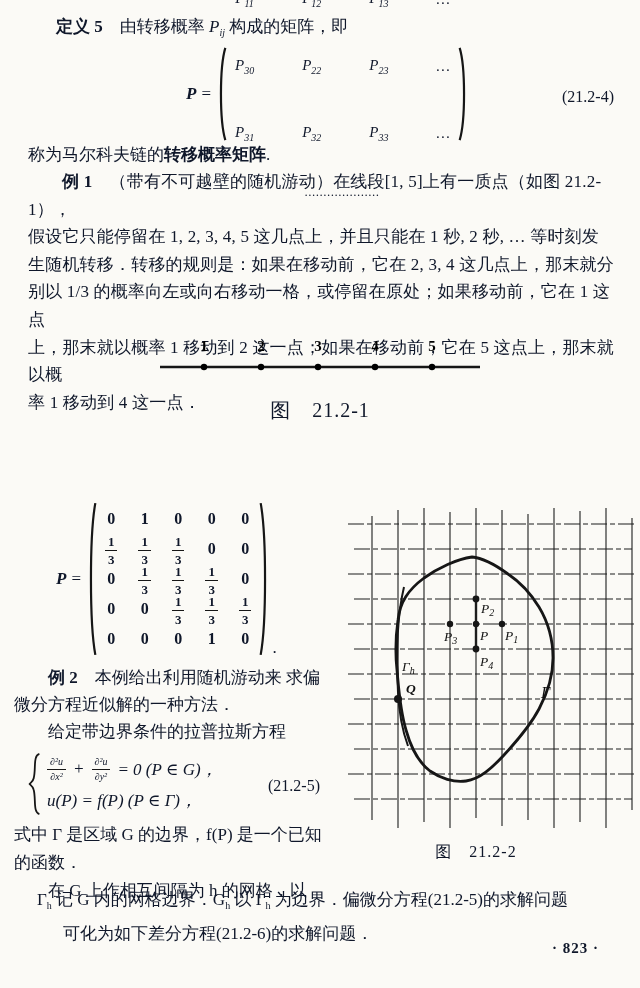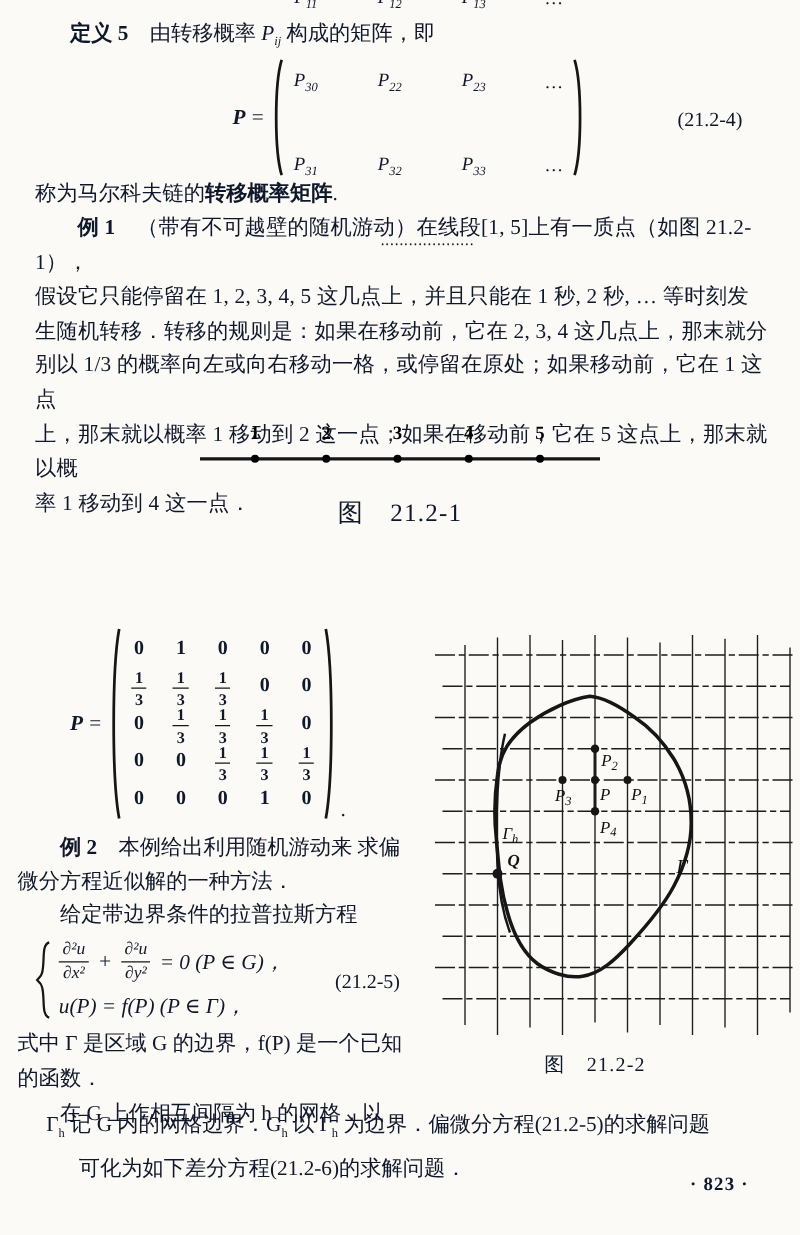--- a/index.html
+++ b/index.html
@@ -37,21 +37,21 @@
   
   .colwrap{position:absolute;left:0;top:500px;width:640px;height:392px;}
   .leftcol{position:absolute;left:0;top:0;width:342px;}
   .ex2line{line-height:27px;}
   .eq-block{position:relative;display:flex;align-items:center;margin:6px 0 0 28px;height:66px;}
   .brace{width:13px;height:64px;flex:0 0 13px;margin-right:6px;}
   .brace path{stroke:#161616;fill:none;stroke-width:1.8;vector-effect:non-scaling-stroke;}
   .eq-lines{display:flex;flex-direction:column;gap:7px;}
   .eq-l1{display:inline-flex;align-items:center;gap:7px;font-style:italic;}
   .eq-l1 .frac{font-weight:400;}
-  .eq-l1 .frac .num,.eq-l1 .frac .den{font-size:14px;}
+  .eq-l1 .frac .num,.eq-l1 .frac .den{font-size:10px;}
   .eq-l2{font-style:italic;}
   
   .fig2{position:absolute;left:342px;top:2px;width:298px;}
   .fig2 svg{display:block;}
   .fig2 line{stroke:#1d1d1d;}
   .fig2 text{font-family:"Liberation Serif",serif;font-style:italic;font-size:13.5px;fill:#111;}
   .fig2 .svgsub{font-size:10px;}
   .fig2cap{text-align:center;font-size:16px;letter-spacing:1px;margin:8px 30px 0 0;}
   
   .pageno{position:absolute;left:552px;top:940px;font-size:15px;font-weight:700;letter-spacing:1px;text-align:center;}
@@ -86,21 +86,21 @@
           <span class="mx-cell"><i>P</i><sub>31</sub></span>
           <span class="mx-cell"><i>P</i><sub>32</sub></span>
           <span class="mx-cell"><i>P</i><sub>33</sub></span>
           <span class="mx-cell">…</span>
           <span class="mx-dots">....................</span>
         </div>
       <svg class="paren" viewBox="0 0 12 100" preserveAspectRatio="none">
           <path d="M2,2 C9,22 9,78 2,98"></path>
         </svg>
     </div>
-    <span class="eq-no" style="left:356px;top:42px;">(21.2-4)</span>
+    <span class="eq-no" style="left:376px;top:42px;">(21.2-4)</span>
   </div>
 
   <div class="sec line" style="top:141px;left:28px;width:580px;">
     <span>称为马尔科夫链的</span><span class="bold">转移概率矩阵</span><span>.</span>
   </div>
 
   <div class="sec ex1" style="top:168px;left:28px;width:588px;">
     <div class="line indent"><span class="bold">例 1</span><span>　（带有不可越壁的随机游动）在线段[1, 5]上有一质点（如图 21.2-1），</span></div>
     <div class="line">假设它只能停留在 1, 2, 3, 4, 5 这几点上，并且只能在 1 秒, 2 秒, … 等时刻发</div>
     <div class="line">生随机转移．转移的规则是：如果在移动前，它在 2, 3, 4 这几点上，那末就分</div>

